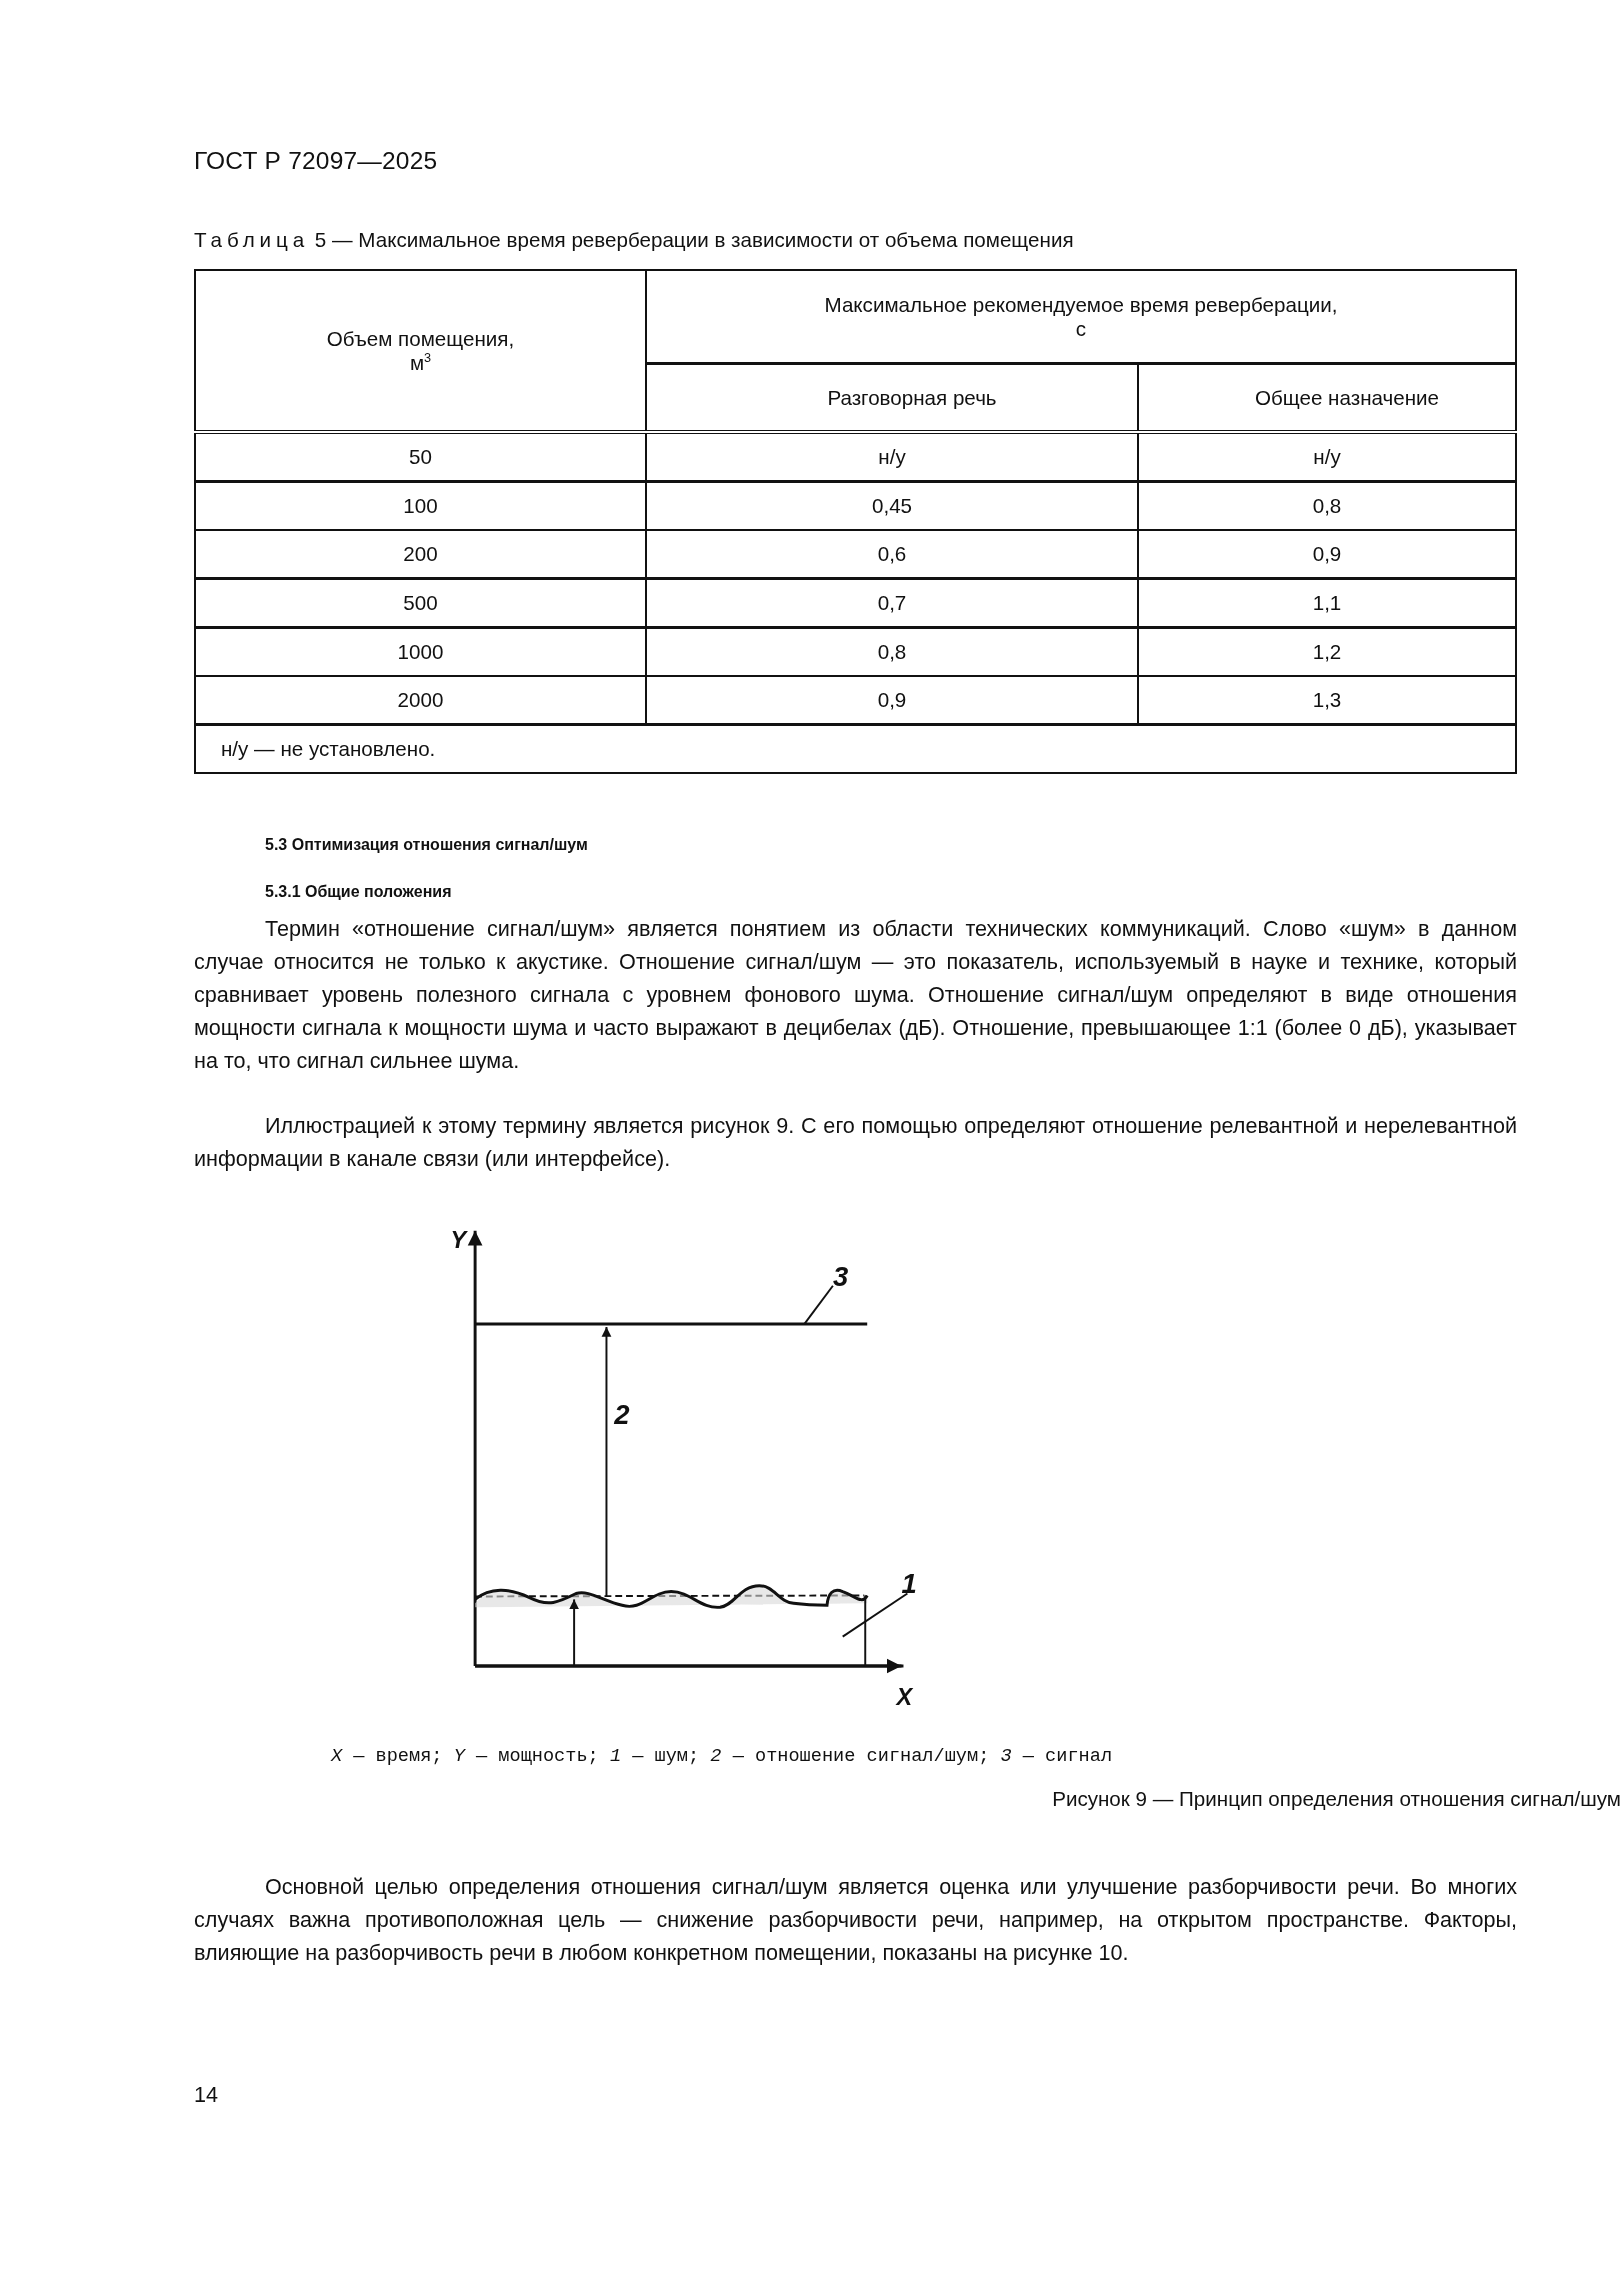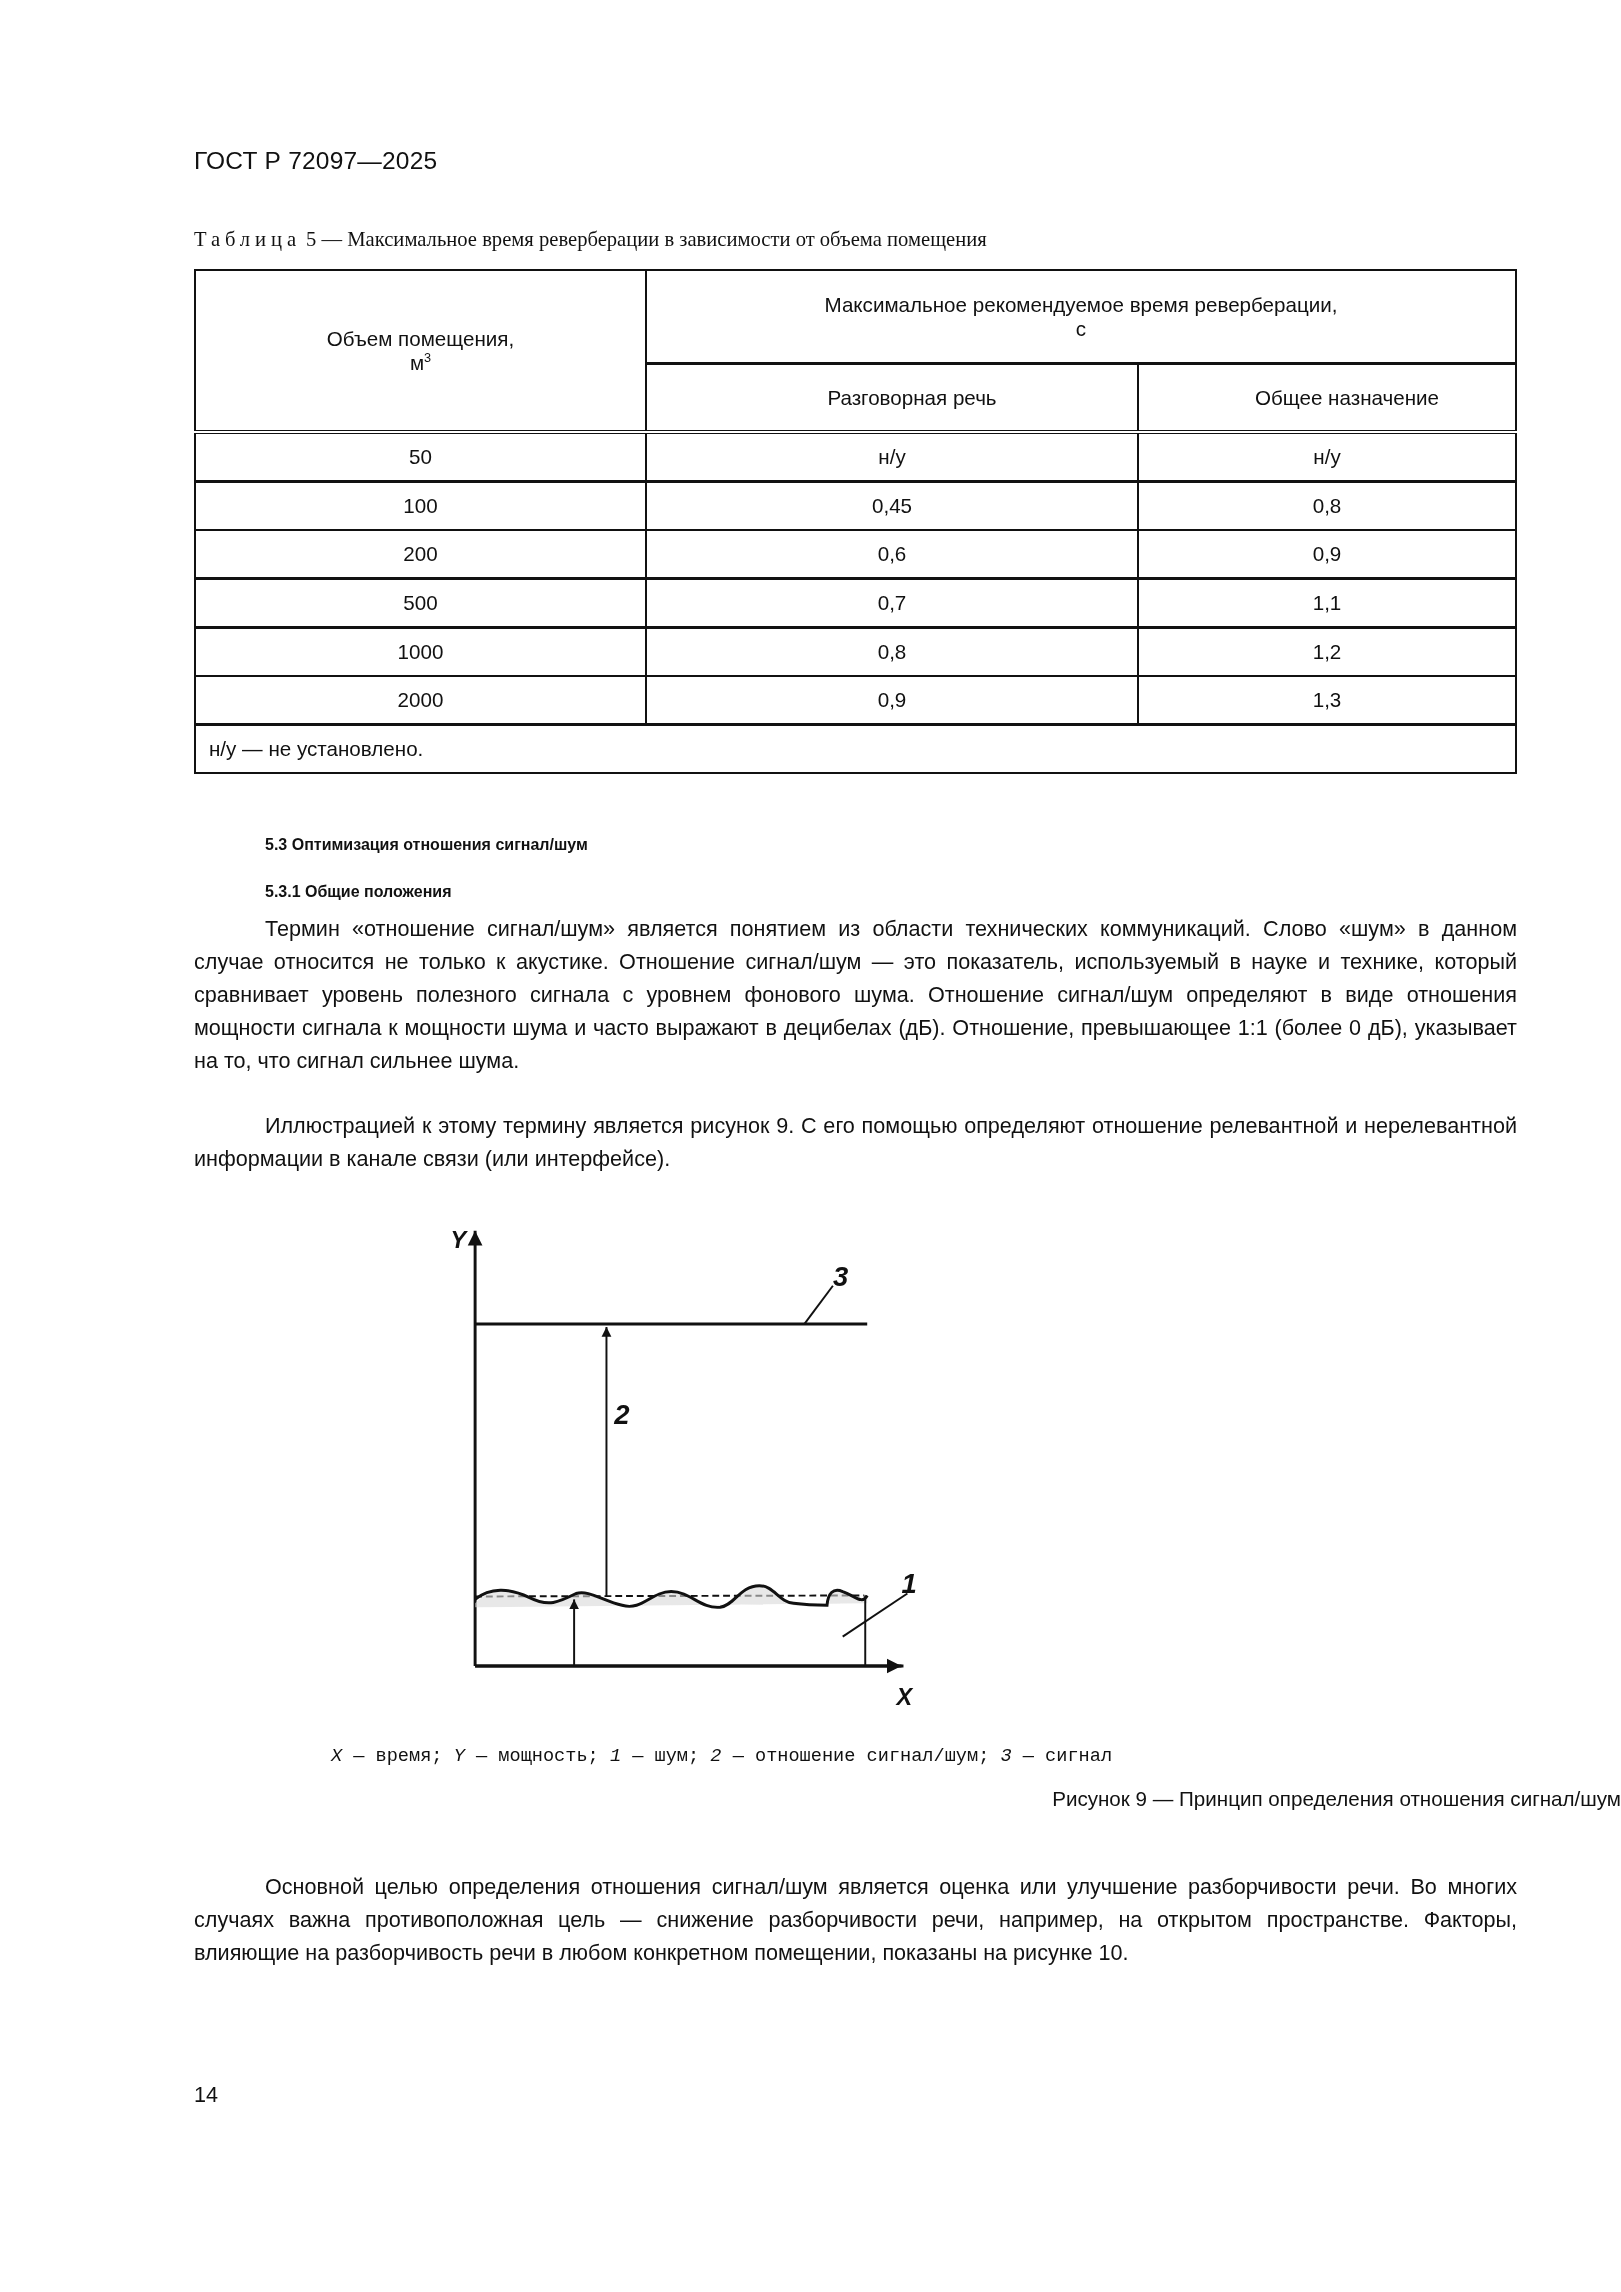--- a/index.html
+++ b/index.html
@@ -5,37 +5,37 @@
   html, body { margin: 0; padding: 0; background: #ffffff; }
   body {
     width: 1621px; height: 2293px; position: relative; overflow: hidden;
     font-family: "Liberation Sans", sans-serif; color: #111;
   }
   .doc-header {
     position: absolute; left: 194px; top: 147px;
     font-weight: normal; font-size: 24.5px; letter-spacing: 0.2px;
   }
   .table-caption {
-    position: absolute; left: 194px; top: 228px; font-size: 20.6px; font-family: Liberation Serif, serif;
+    position: absolute; left: 194px; top: 228px; font-size: 20.6px;
   }
   .table-caption .spaced { letter-spacing: 4.9px; }
   table.reverb {
     position: absolute; left: 194px; top: 269px;
     width: 1323px; border-collapse: collapse; font-size: 20.6px;
     border: 2.9px solid #111;
   }
   table.reverb td {
     border: 2px solid #111; text-align: center; padding: 0;
   }
   table.reverb .h1 td { height: 91px; }
   table.reverb .h2 td { height: 65px; padding-left: 40px; }
   table.reverb .hrow-end td { border-bottom: 4.9px double #111; }
   table.reverb .drow td { height: 46px; margin-left: 40px; }
   table.reverb .drow.thick td { border-bottom-width: 3.9px; }
-  table.reverb td.note { text-align: left; padding-left: 13px; height: 46px; }
+  table.reverb td.note { text-align: left; padding-left: 25px; height: 46px; }
   .col1 { width: 449px; }
   .col2 { width: 450px; }
   sup { font-size: 12.7px; }
 
   .section { position: absolute; left: 265px; font-weight: bold; font-size: 16px; }
   .para {
     position: absolute; left: 194px; width: 1323px;
     font-size: 21.6px; line-height: 33px; text-align: justify;
   }
   .para .indent { display: inline-block; width: 71px; }

